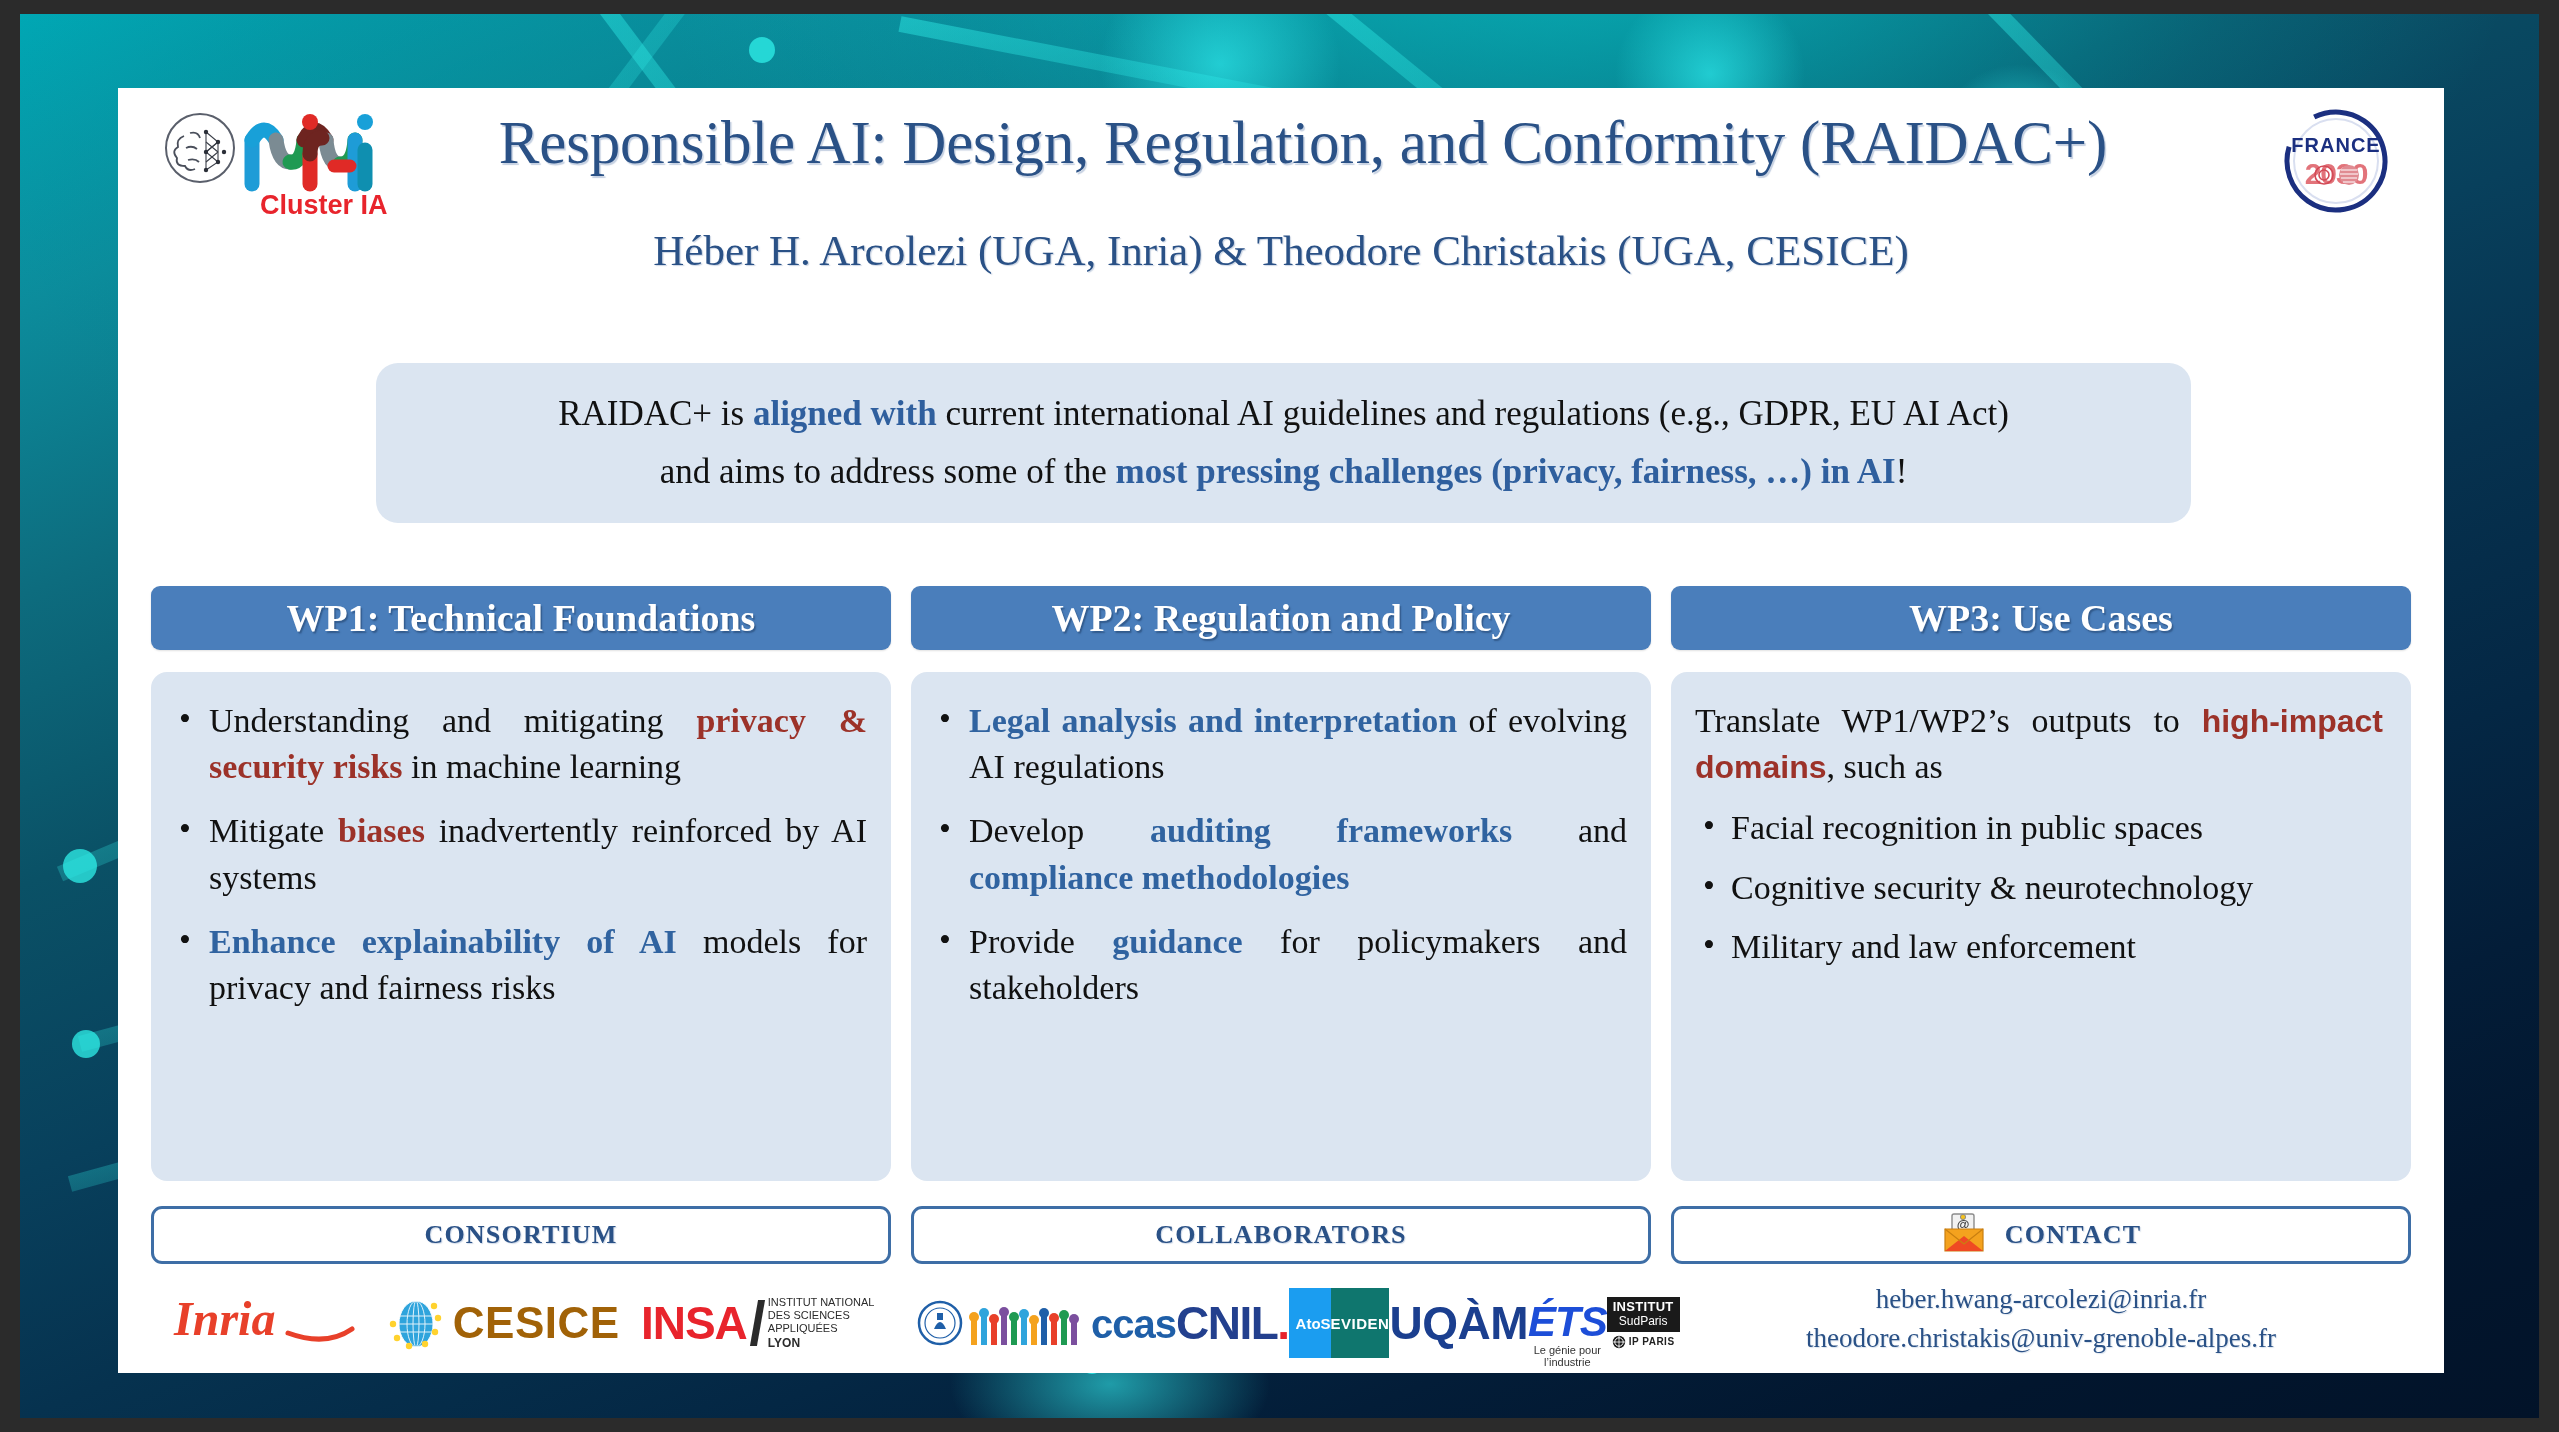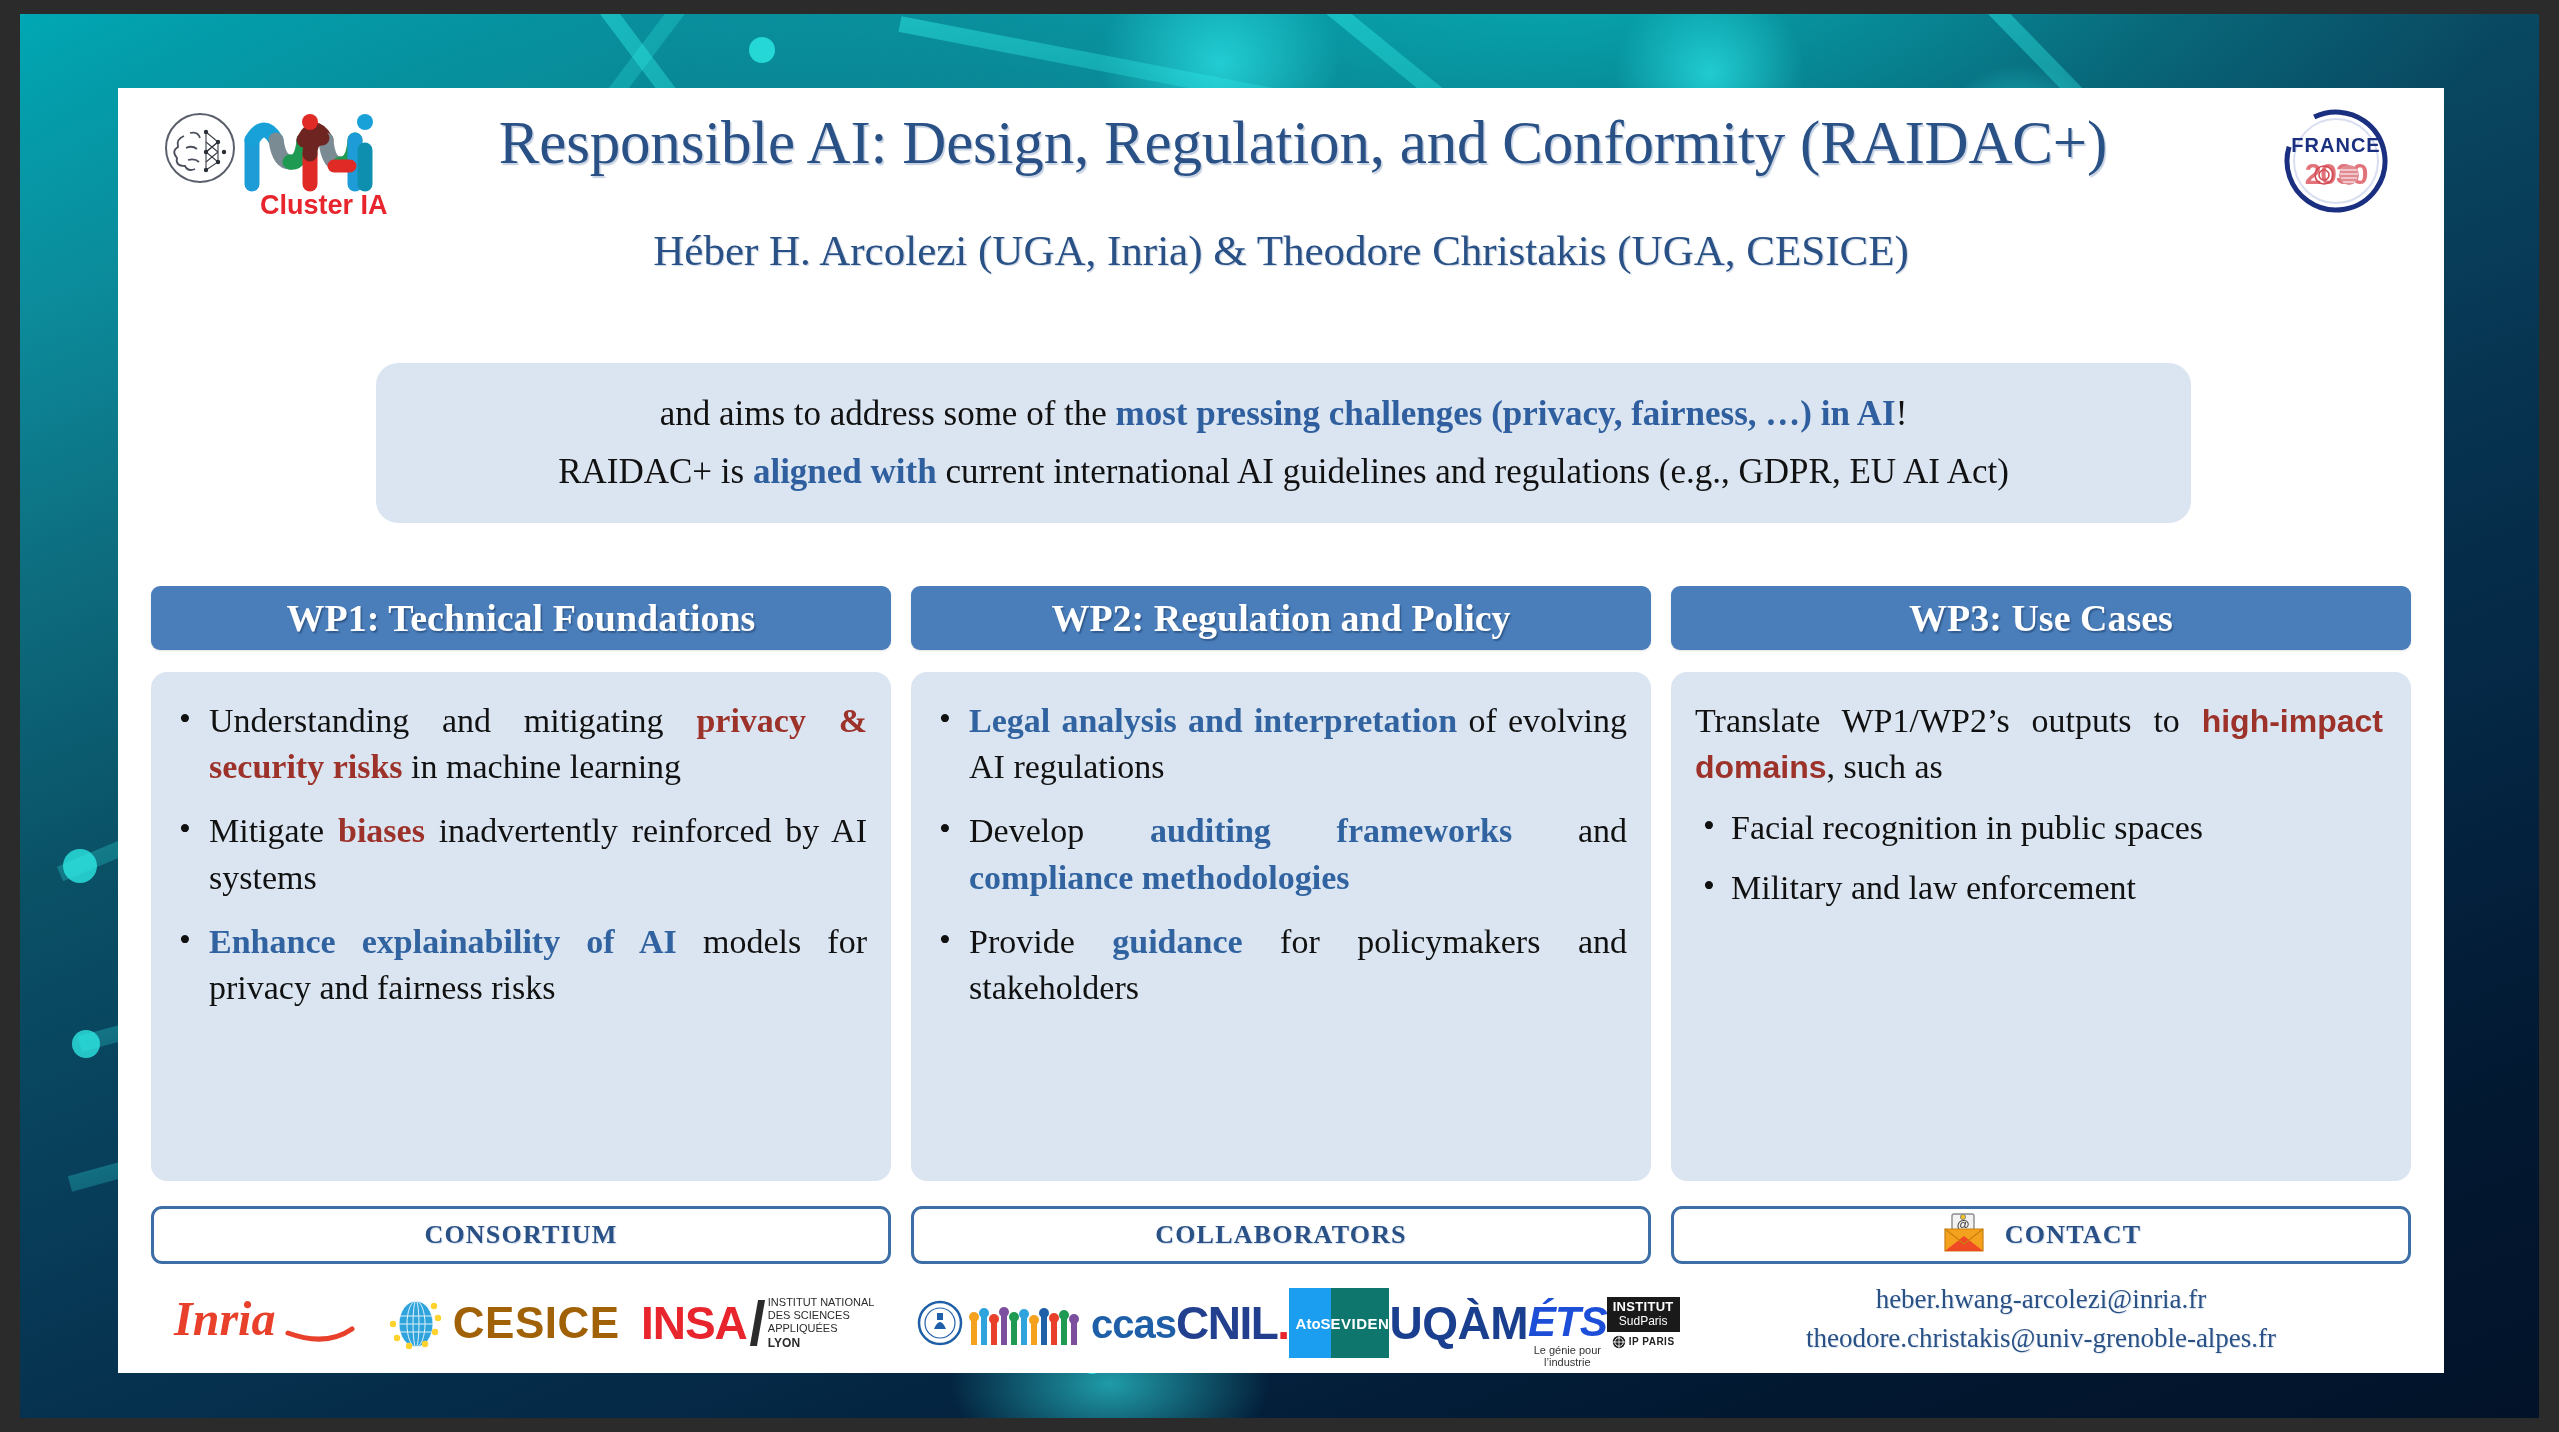--- a/index.html
+++ b/index.html
@@ -326,22 +326,22 @@
             <circle cx="83" cy="73" r="10" fill="#e08b92"></circle>
             <g stroke="#ffffff" stroke-width="1.1">
               <path d="M75 68 L91 68 M74 72 L92 72 M75 76 L91 76 M77 80 L89 80"></path>
             </g>
           </g>
         </svg>
       </div>
     </div>
 
     <div id="intro-box">
+      <div class="intro-line" id="intro-l1"><span>RAIDAC+ is </span><b class="hl-blue">aligned with</b><span> current international AI guidelines and regulations (e.g., GDPR, EU AI Act)</span></div>
       <div class="intro-line" id="intro-l2"><span>and aims to address some of the </span><b class="hl-blue">most pressing challenges (privacy, fairness, …) in AI</b><span>!</span></div>
-      <div class="intro-line" id="intro-l1"><span>RAIDAC+ is </span><b class="hl-blue">aligned with</b><span> current international AI guidelines and regulations (e.g., GDPR, EU AI Act)</span></div>
     </div>
 
     <div id="wp-row">
 
       <div class="wp-col">
         <div class="wp-header">WP1: Technical Foundations</div>
         <div class="wp-body">
           <ul class="wp-list" id="wp1-list">
               <li class="bullet-dark"><span>Understanding and mitigating </span><b class="hl-red">privacy &amp; security risks</b><span> in machine learning</span></li>
               <li class="bullet-dark"><span>Mitigate </span><b class="hl-red">biases</b><span> inadvertently reinforced by AI systems</span></li>
@@ -360,20 +360,21 @@
             </ul>
         </div>
       </div>
 
       <div class="wp-col">
         <div class="wp-header">WP3: Use Cases</div>
         <div class="wp-body">
           <div class="wp3-lead" id="wp3-lead"><span>Translate WP1/WP2’s outputs to </span><b class="hl-red-sans">high-impact domains</b><span>, such as</span></div>
           <ul class="wp3-list" id="wp3-list">
               <li>Facial recognition in public spaces</li>
+              <li>Cognitive security &amp; neurotechnology</li>
               <li>Military and law enforcement</li>
             </ul>
         </div>
       </div>
     </div>
 
     <div id="footer-row">
 
       <div class="footer-col">
         <div class="footer-pill">

